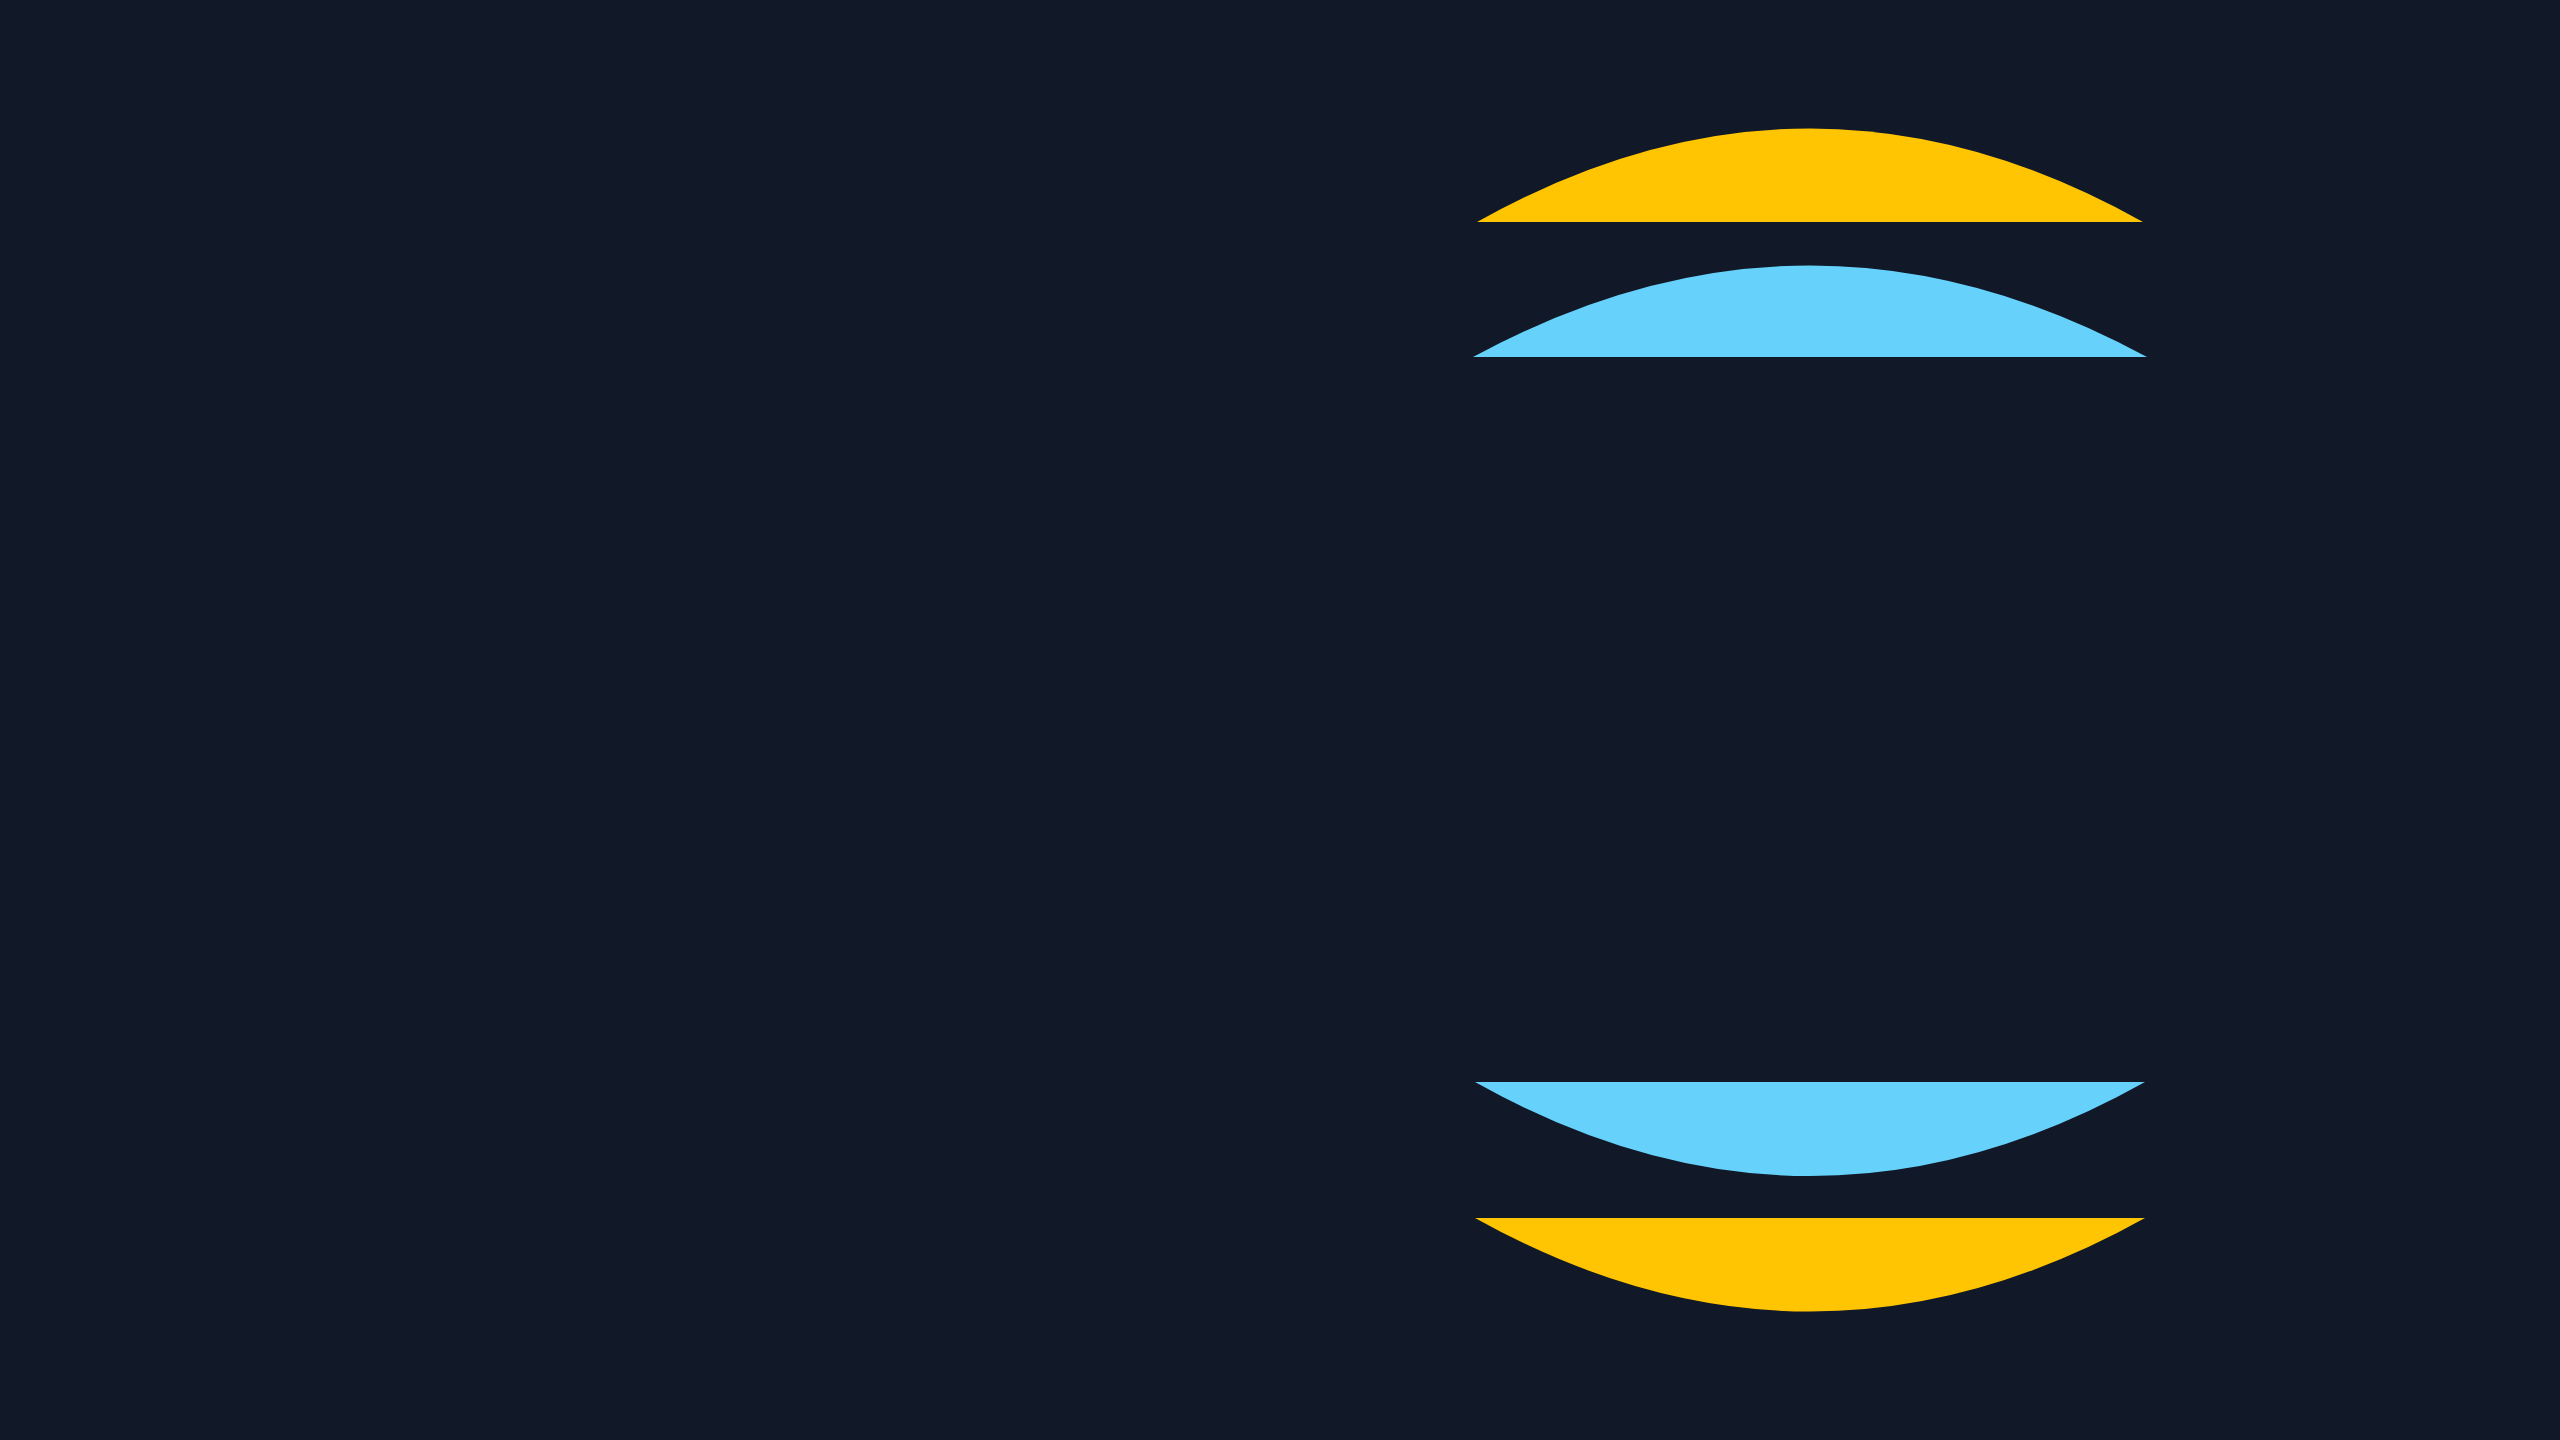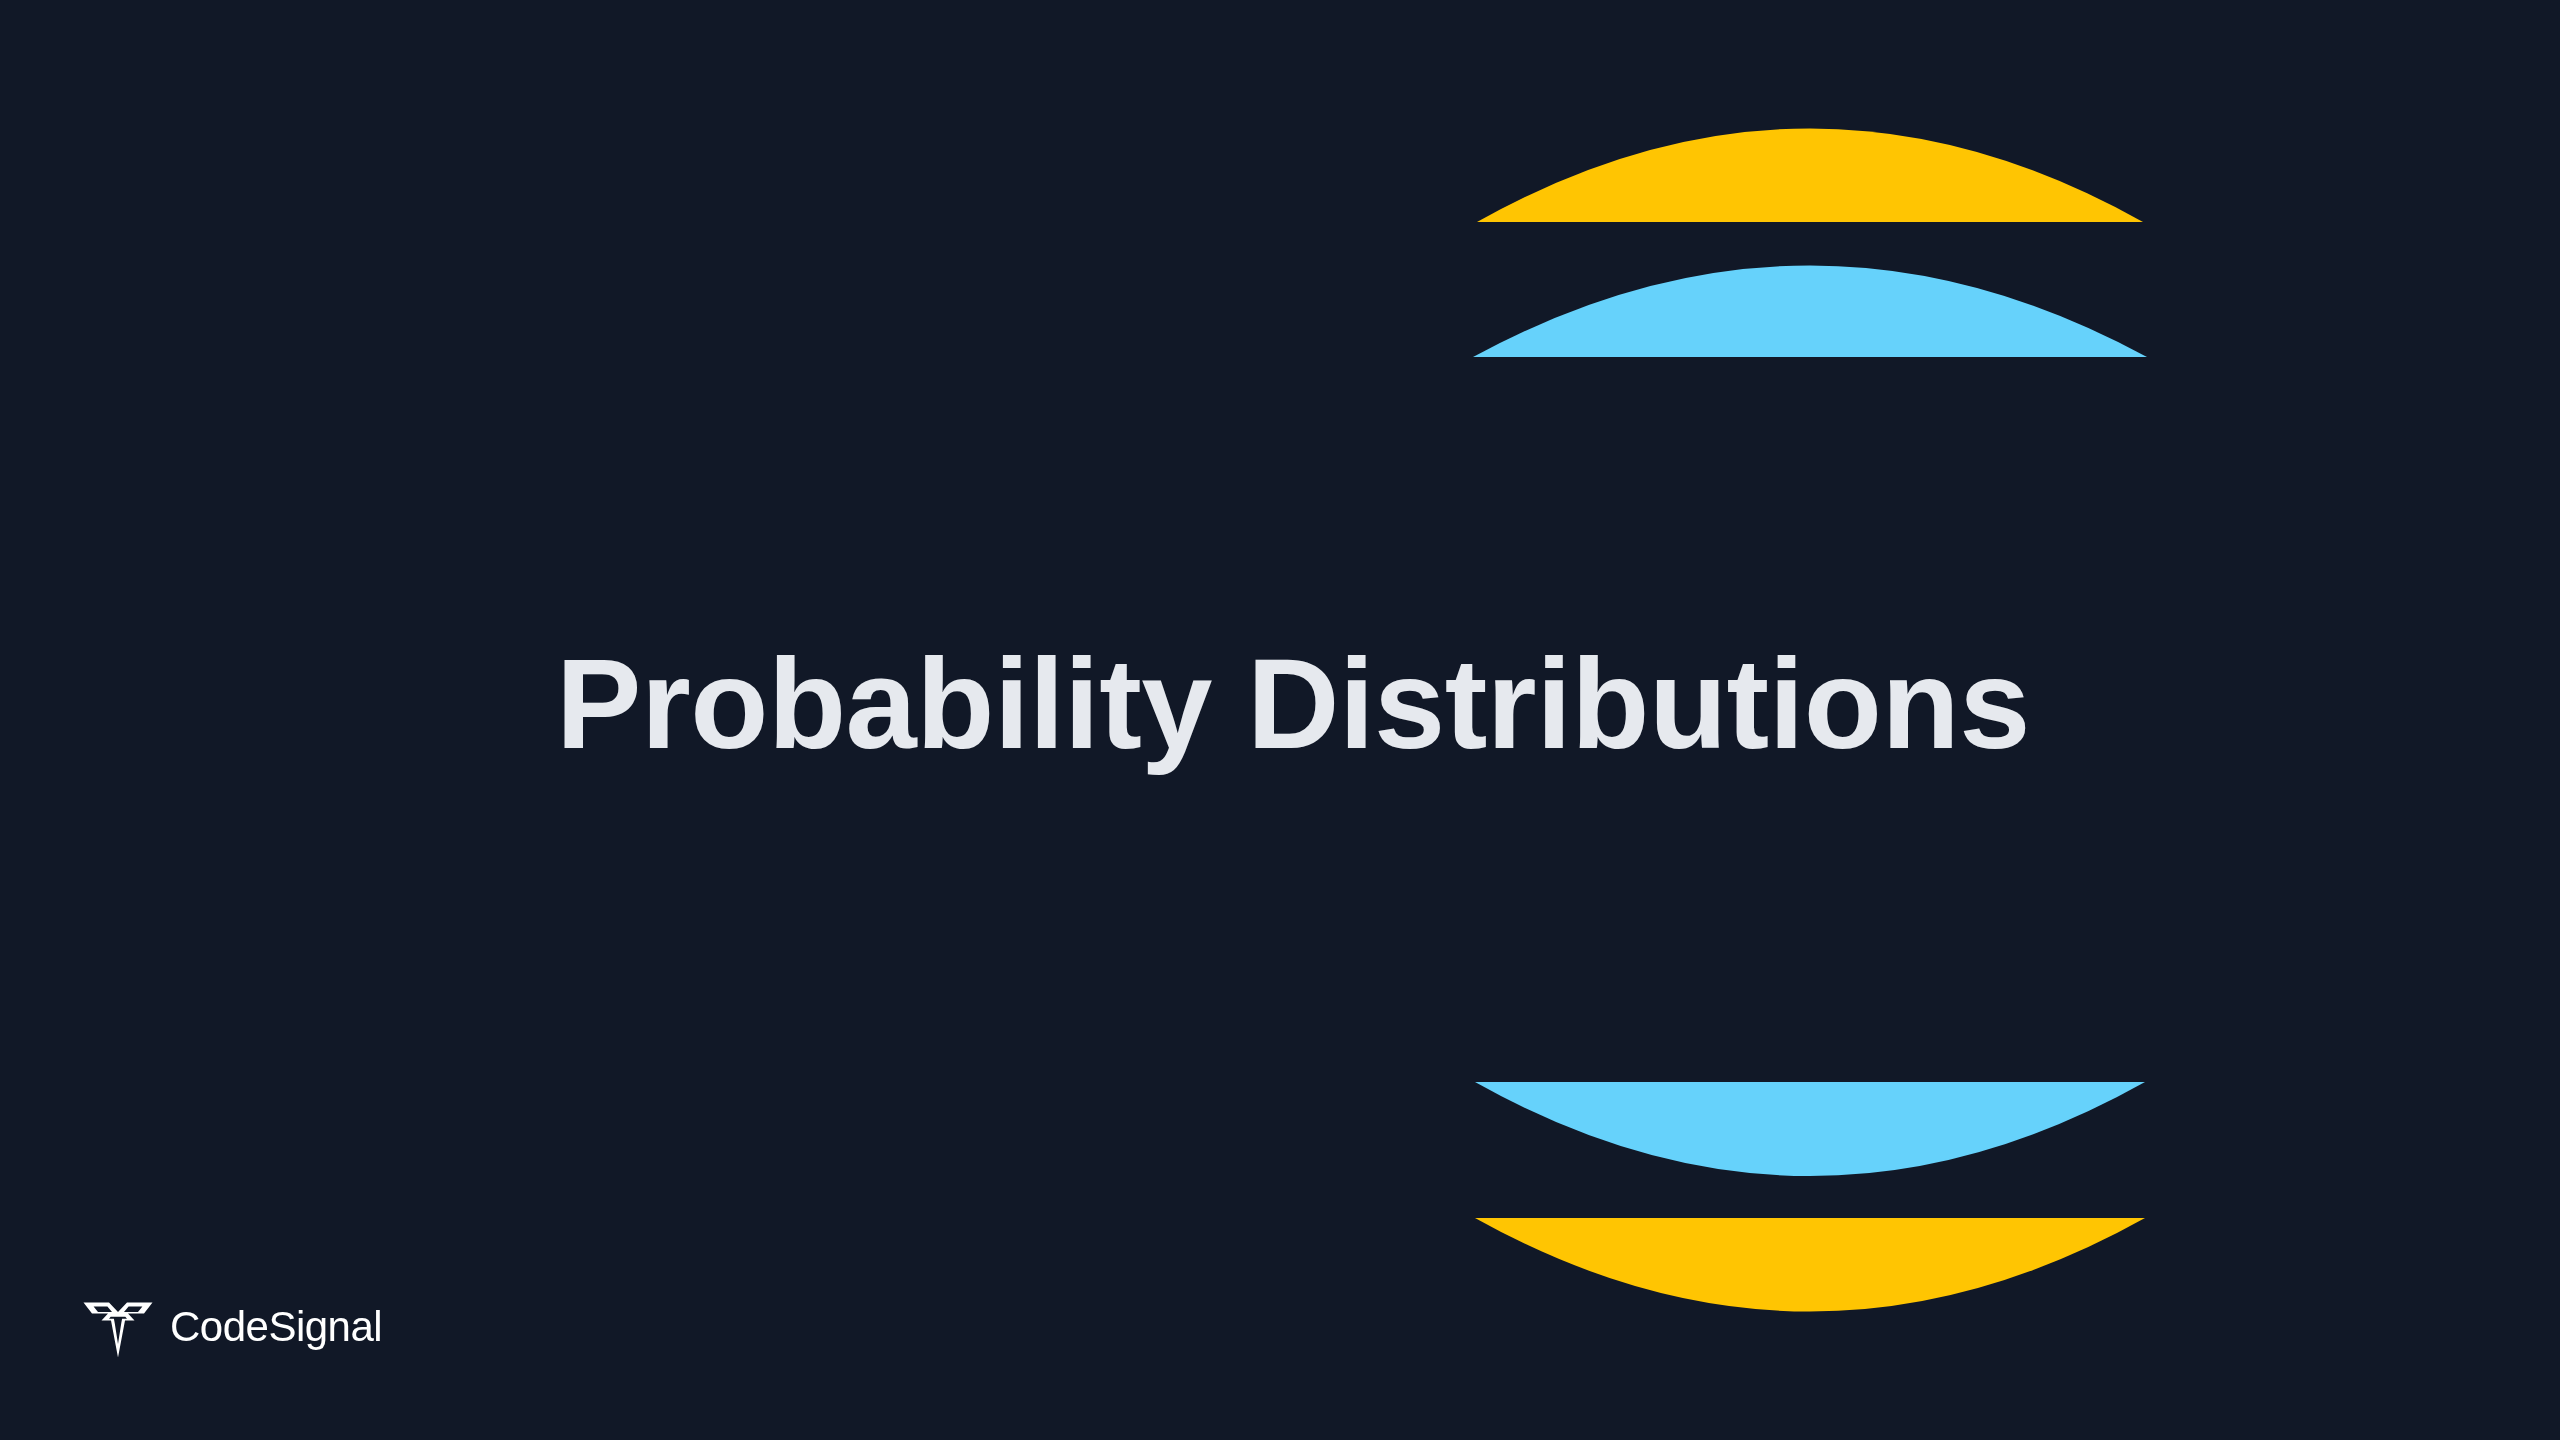--- a/index.html
+++ b/index.html
@@ -112,70 +112,15 @@
 
   <div class="deco deco-bottom">
     <svg width="680" height="288" viewBox="0 0 680 288" xmlns="http://www.w3.org/2000/svg">
 
       <path d="M 5 4 Q 340 192 675 4 Z" fill="#66D2FB"></path>
 
       <path d="M 5 140 Q 340 327 675 140 Z" fill="#FFC502"></path>
     </svg>
   </div>
 
-  <div class="title-wrap">
-    <h1 class="slide-title" style="color: rgb(230, 233, 238);">Probability Distributions</h1>
-  </div>
 
-  <div class="logo">
-
-    <span class="logo-mark">
-      <svg width="72" height="60" viewBox="0 0 72 60" xmlns="http://www.w3.org/2000/svg">
-
-        <path fill="#ffffff" fill-rule="evenodd" d="
-          M 1.5 2.5
-          L 27.0 2.5
-          L 36.0 12.0
-          L 45.0 2.5
-          L 70.5 2.5
-          L 62.0 13.5
-          L 46.0 13.5
-          L 52.5 20.5
-          L 43.0 20.5
-          L 36.0 57.5
-          L 29.0 20.5
-          L 19.5 20.5
-          L 26.0 13.5
-          L 10.0 13.5
-          Z
-          M 11.6 6.6
-          L 16.0 12.0
-          L 30.0 12.0
-          L 25.4 6.6
-          Z
-          M 46.6 6.6
-          L 42.0 12.0
-          L 56.0 12.0
-          L 60.4 6.6
-          Z
-          M 28.7 16.8
-          L 27.0 18.7
-          L 31.9 18.7
-          L 32.7 23.0
-          L 36.0 44.0
-          L 39.3 23.0
-          L 40.1 18.7
-          L 45.0 18.7
-          L 43.3 16.8
-          Z
-        "></path>
-      </svg>
-    </span>
-
-    <span class="logo-wordmark">
-      <svg width="268" height="46" viewBox="0 0 268 46" xmlns="http://www.w3.org/2000/svg">
-        <text x="0" y="34" font-family="Liberation Sans, sans-serif" font-size="42" font-weight="400" letter-spacing="-0.5" fill="#ffffff">CodeSignal</text>
-      </svg>
-    </span>
-
-  </div>
 
 </div>
 
 </body></html>

